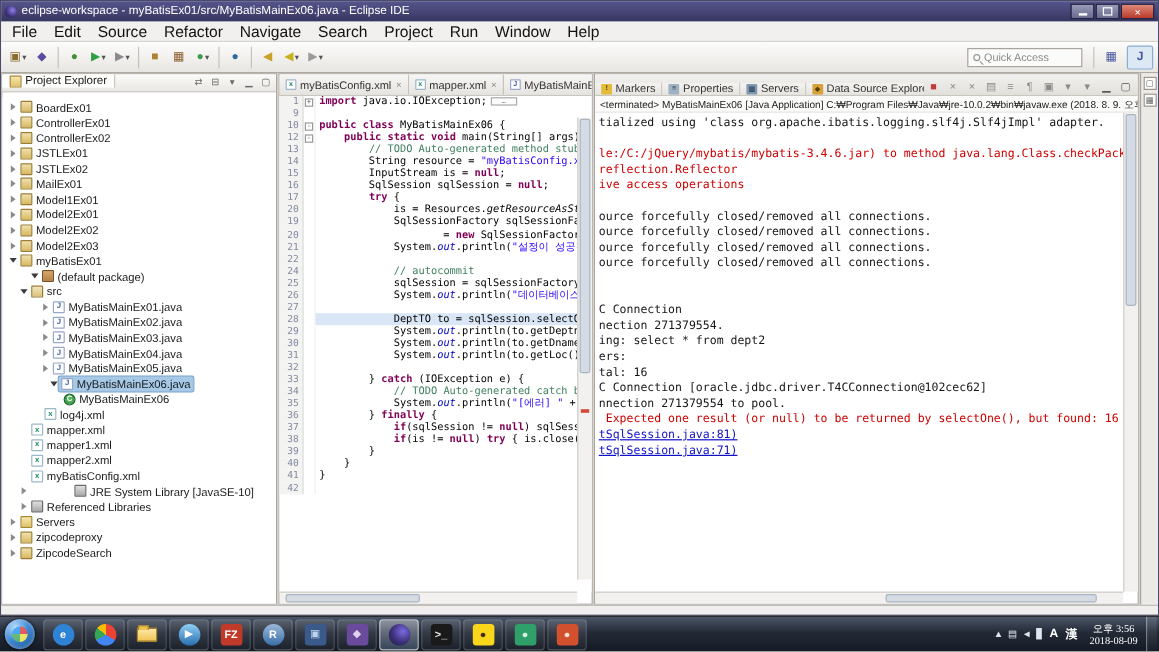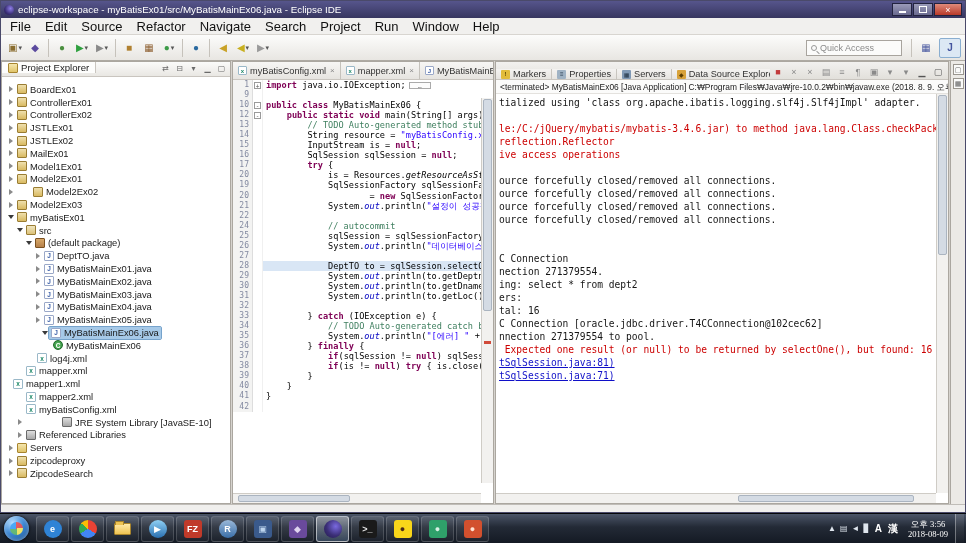--- a/index.html
+++ b/index.html
@@ -289,62 +289,55 @@
               <span class="tlabel">Model1Ex01</span>
             </span>
           </div>
           <div class="trow" style="padding-left: 4px;">
             <span class="arr c"></span>
             <span class="tsel">
               <span class="ticon ti-project"></span>
               <span class="tlabel">Model2Ex01</span>
             </span>
           </div>
-          <div class="trow" style="padding-left: 4px; gap: 16px;">
+          <div class="trow" style="padding-left: 4px;">
             <span class="arr c"></span>
             <span class="tsel">
               <span class="ticon ti-project"></span>
               <span class="tlabel">Model2Ex02</span>
             </span>
           </div>
           <div class="trow" style="padding-left: 4px;">
             <span class="arr c"></span>
             <span class="tsel">
               <span class="ticon ti-project"></span>
               <span class="tlabel">Model2Ex03</span>
             </span>
           </div>
           <div class="trow" style="padding-left: 4px;">
             <span class="arr e"></span>
             <span class="tsel">
               <span class="ticon ti-project"></span>
               <span class="tlabel">myBatisEx01</span>
+            </span>
+          </div>
+          <div class="trow" style="padding-left: 22px;">
+            <span class="arr e"></span>
+            <span class="tsel">
+              <span class="ticon ti-package"></span>
+              <span class="tlabel">(default package)</span>
             </span>
           </div>
           <div class="trow" style="padding-left: 13px;">
             <span class="arr e"></span>
             <span class="tsel">
               <span class="ticon ti-src"></span>
               <span class="tlabel">src</span>
             </span>
           </div>
-          <div class="trow" style="padding-left: 22px;">
-            <span class="arr e"></span>
-            <span class="tsel">
-              <span class="ticon ti-package"></span>
-              <span class="tlabel">(default package)</span>
-            </span>
-          </div>
-          <div class="trow" style="padding-left: 31px;">
-            <span class="arr c"></span>
-            <span class="tsel">
-              <span class="ticon ti-java">J</span>
-              <span class="tlabel">DeptTO.java</span>
-            </span>
-          </div>
           <div class="trow" style="padding-left: 31px;">
             <span class="arr c"></span>
             <span class="tsel">
               <span class="ticon ti-java">J</span>
               <span class="tlabel">MyBatisMainEx01.java</span>
             </span>
           </div>
           <div class="trow" style="padding-left: 31px;">
             <span class="arr c"></span>
             <span class="tsel">
@@ -394,21 +387,21 @@
               <span class="tlabel">log4j.xml</span>
             </span>
           </div>
           <div class="trow" style="padding-left: 13px;">
             <span class="arr"></span>
             <span class="tsel">
               <span class="ticon ti-xml">x</span>
               <span class="tlabel">mapper.xml</span>
             </span>
           </div>
-          <div class="trow" style="padding-left: 0;">
+          <div class="trow" style="padding-left: 13px;">
             <span class="arr"></span>
             <span class="tsel">
               <span class="ticon ti-xml">x</span>
               <span class="tlabel">mapper1.xml</span>
             </span>
           </div>
           <div class="trow" style="padding-left: 13px;">
             <span class="arr"></span>
             <span class="tsel">
               <span class="ticon ti-xml">x</span>

